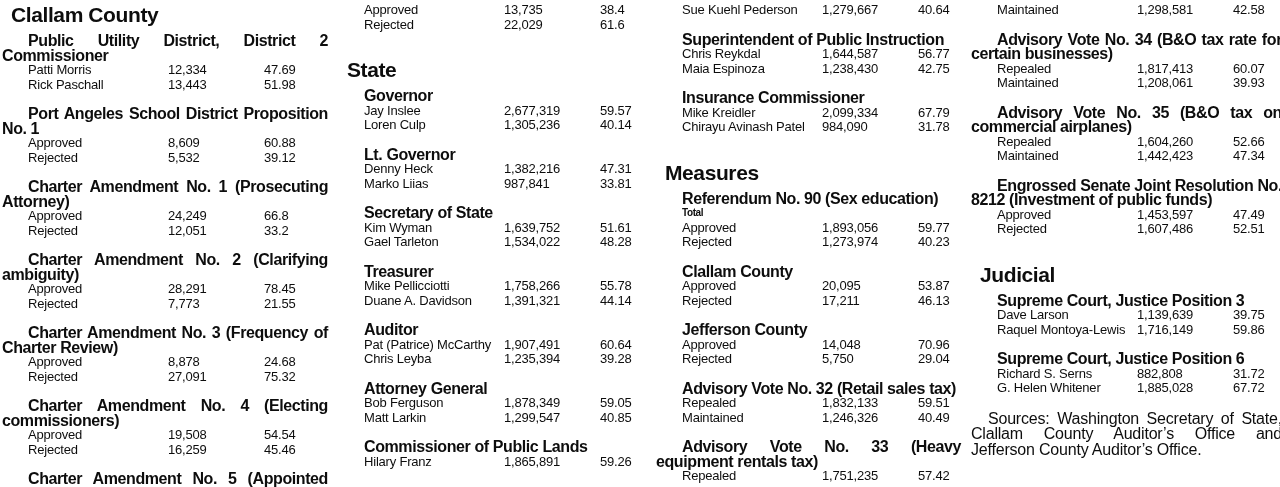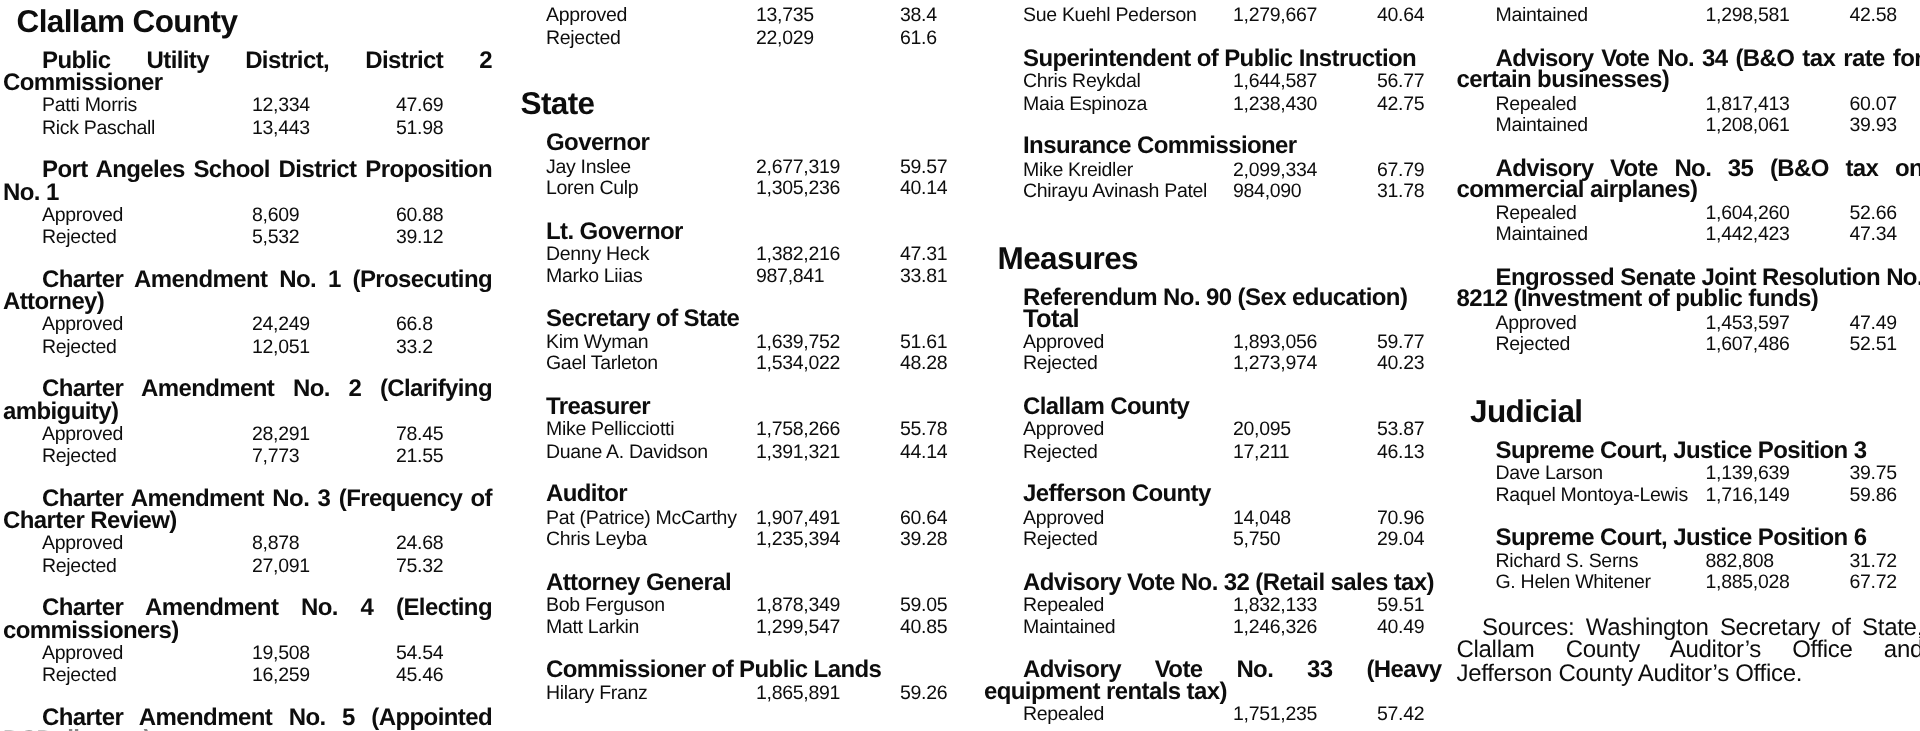--- a/index.html
+++ b/index.html
@@ -46,21 +46,21 @@
     font-weight: bold;
     font-size: 16px;
     letter-spacing: -0.4px;
     text-align: justify;
     text-indent: 26px;
     margin-left: -26px;
     line-height: 14.5px;
   }
   .contest-subtitle {
     font-weight: bold;
-    font-size: 17px;
+    font-size: 10px;
     letter-spacing: -0.4px;
   }
   .row {
     display: grid;
     grid-template-columns: 140px 96px auto;
     white-space: nowrap;
   }
   .row span { overflow: visible; }
   .note {
     font-size: 16px;

